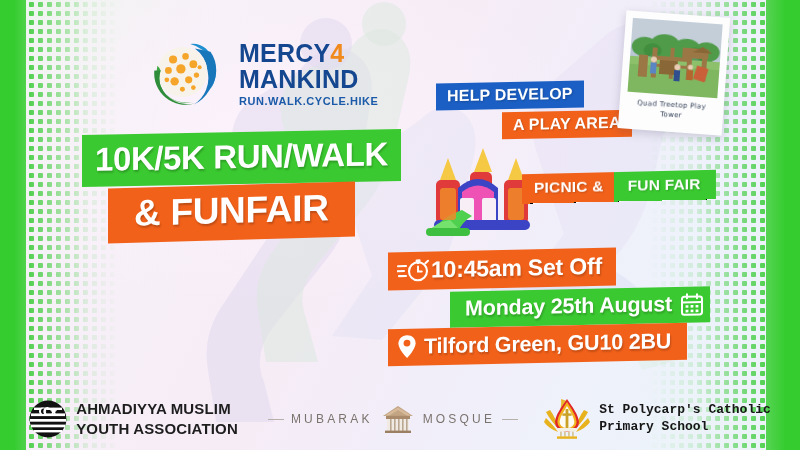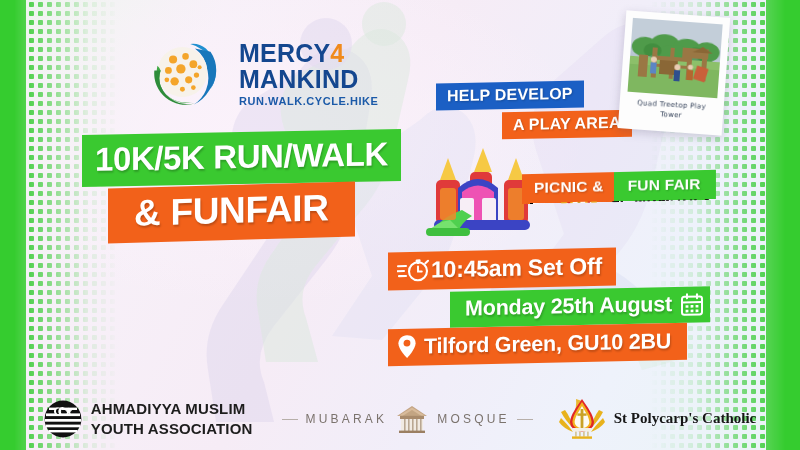--- a/index.html
+++ b/index.html
@@ -180,22 +180,22 @@
   .sp-mubarak {
     display: flex; align-items: center; gap: 7px;
     margin-left: 30px; margin-right: 26px;
   }
   .mb-word {
     font-size: 12px; letter-spacing: 3.2px;
     color: #7b736d; font-weight: 500;
   }
   .mb-rule { width: 16px; height: 1px; background: #b7afa9; }
   .sp-poly-text {
-    font-family: Liberation Serif, serif;
-    font-size: 15px; font-weight: 700; line-height: 1.3;
+    font-family: Liberation Mono, monospace;
+    font-size: 13px; font-weight: 700; line-height: 1.3;
     color: #161616;
   }
 </style>
 </head>
 <body>
 
 <div id="poster">
 
   <svg class="runners" viewBox="0 0 800 450" preserveAspectRatio="none">
     <g opacity="0.5">
@@ -435,18 +435,19 @@
         <g fill="#d6c79a">
           <rect x="16" y="33.6" width="1.8" height="5"></rect>
             <rect x="20" y="33.6" width="1.8" height="5"></rect>
           <rect x="24" y="33.6" width="1.8" height="5"></rect>
             <rect x="28" y="33.6" width="1.8" height="5"></rect>
         </g>
         <rect x="13" y="38.4" width="20" height="2.4" fill="#e8b21c"></rect>
       </svg>
       <div class="sp-poly-text">
         <div>St Polycarp's Catholic</div>
+        <div>Primary School</div>
       </div>
     </div>
 
   </div>
 
 </div>
 
 </body></html>

